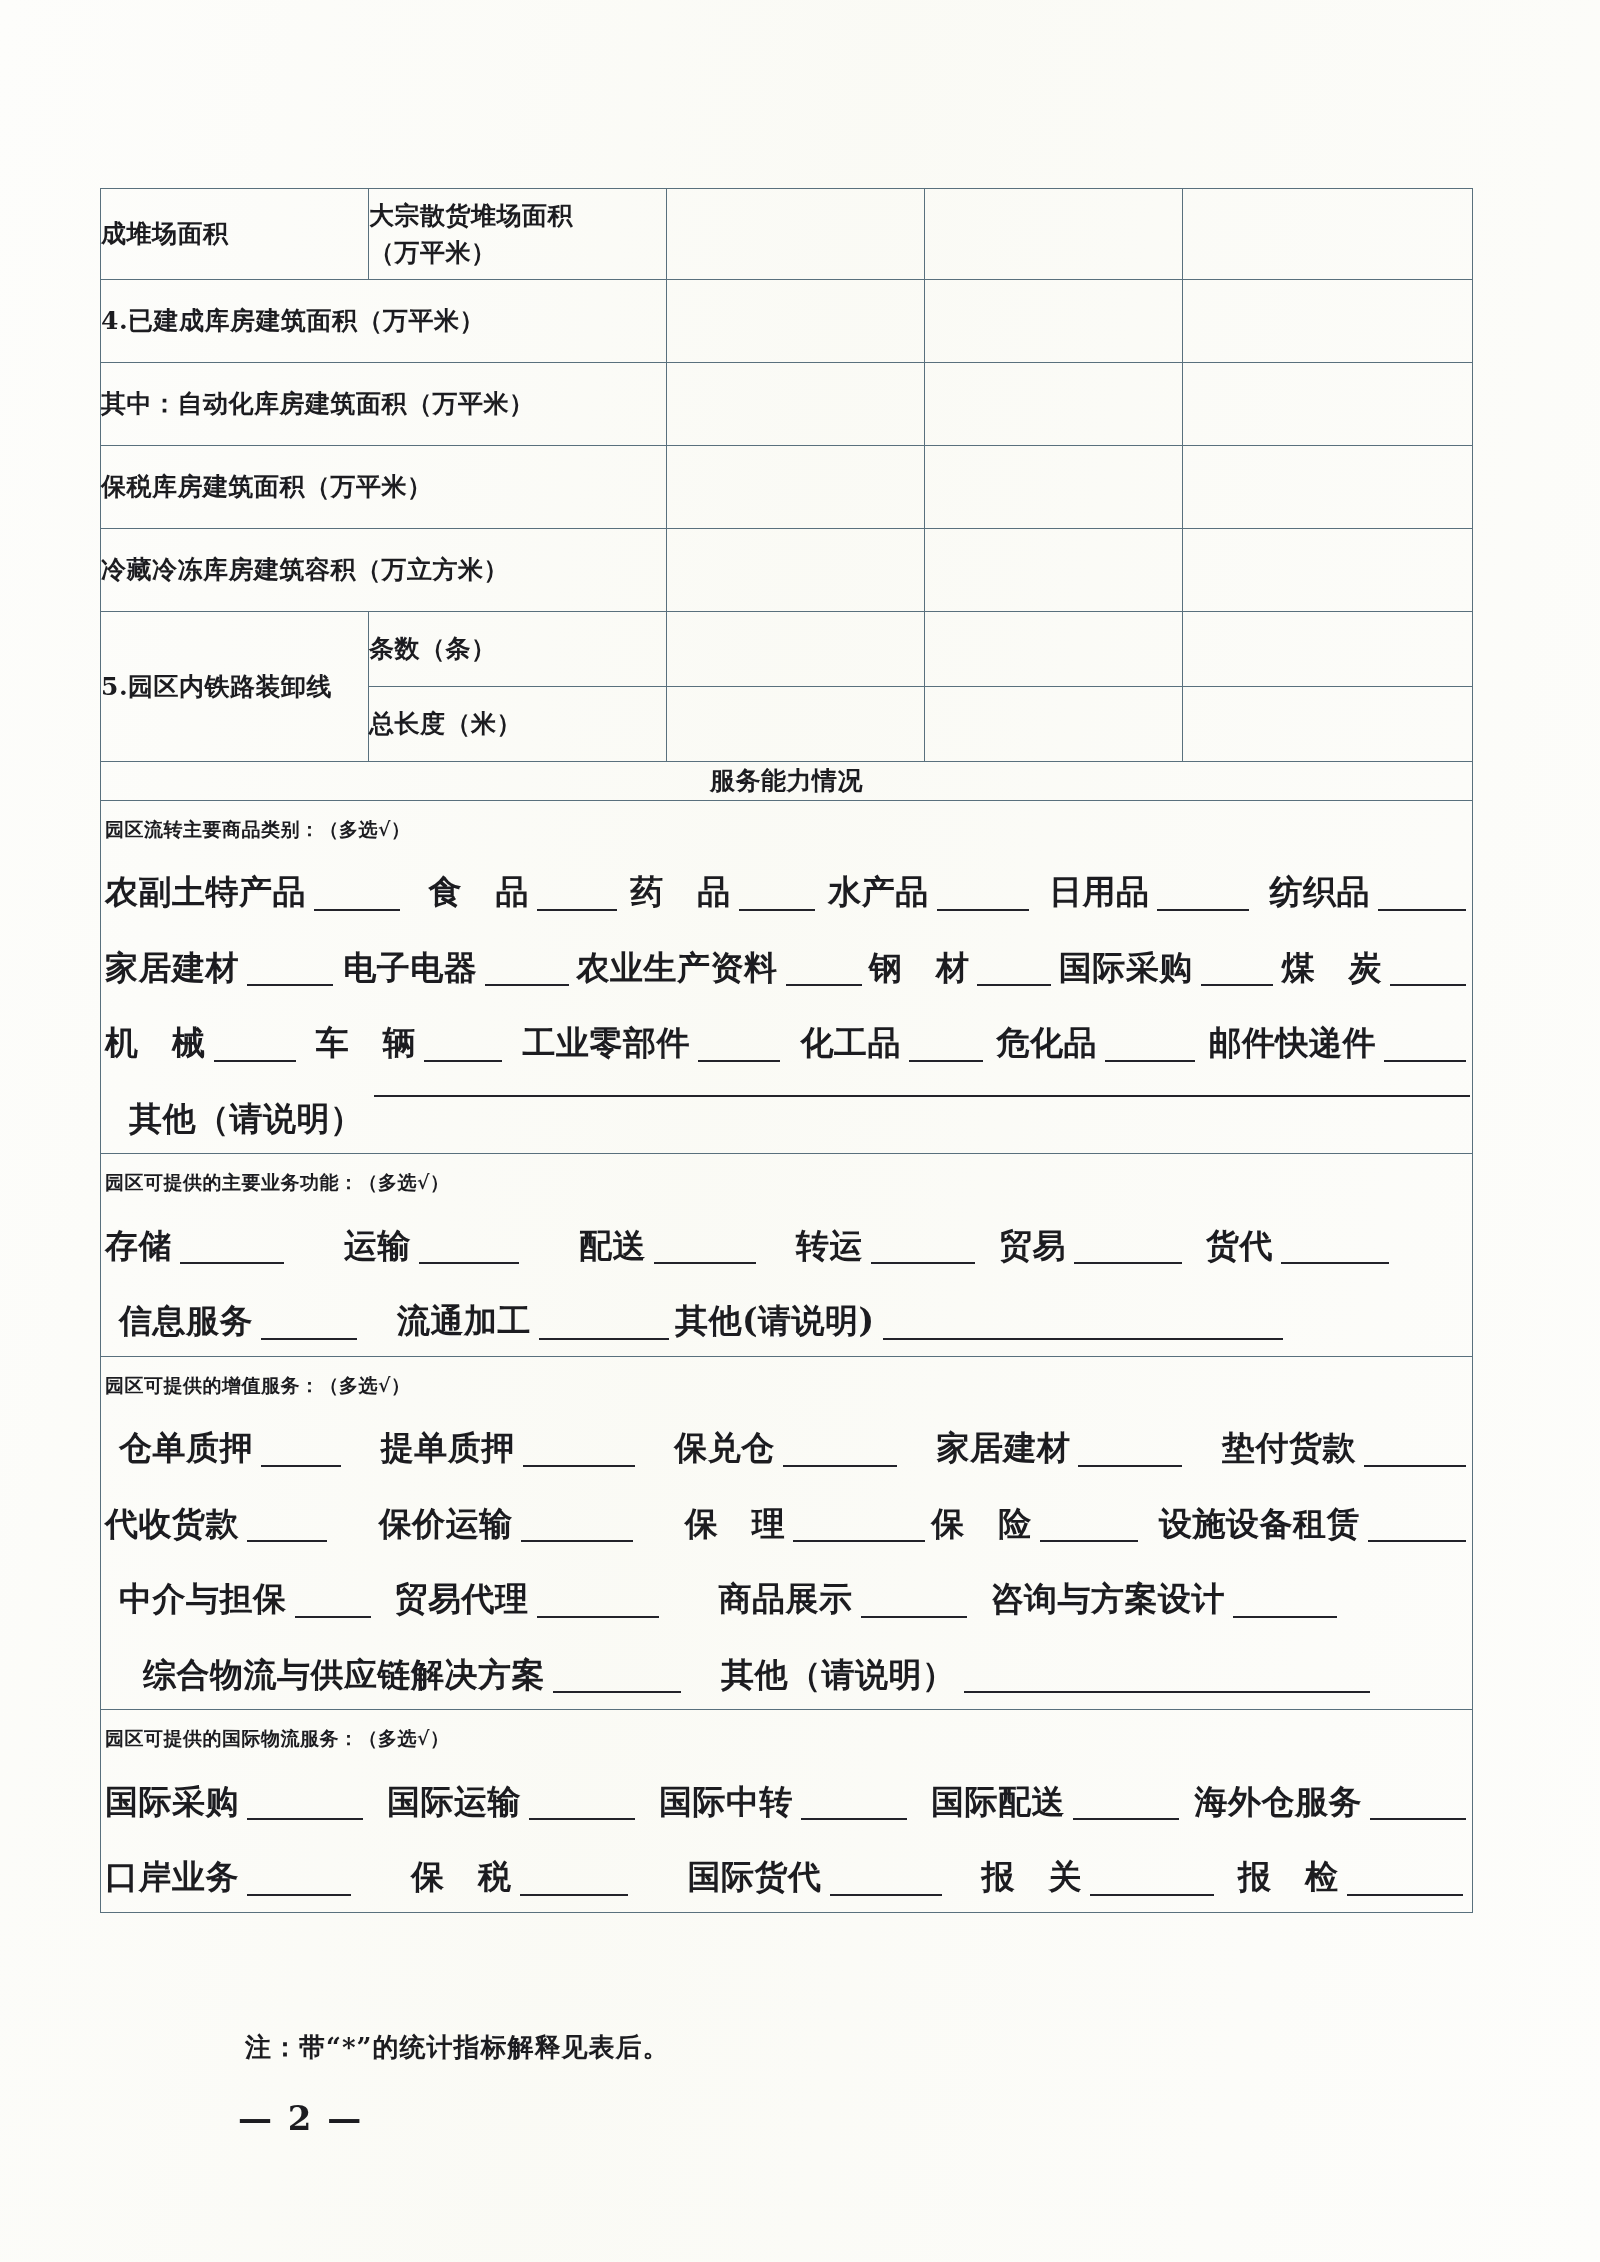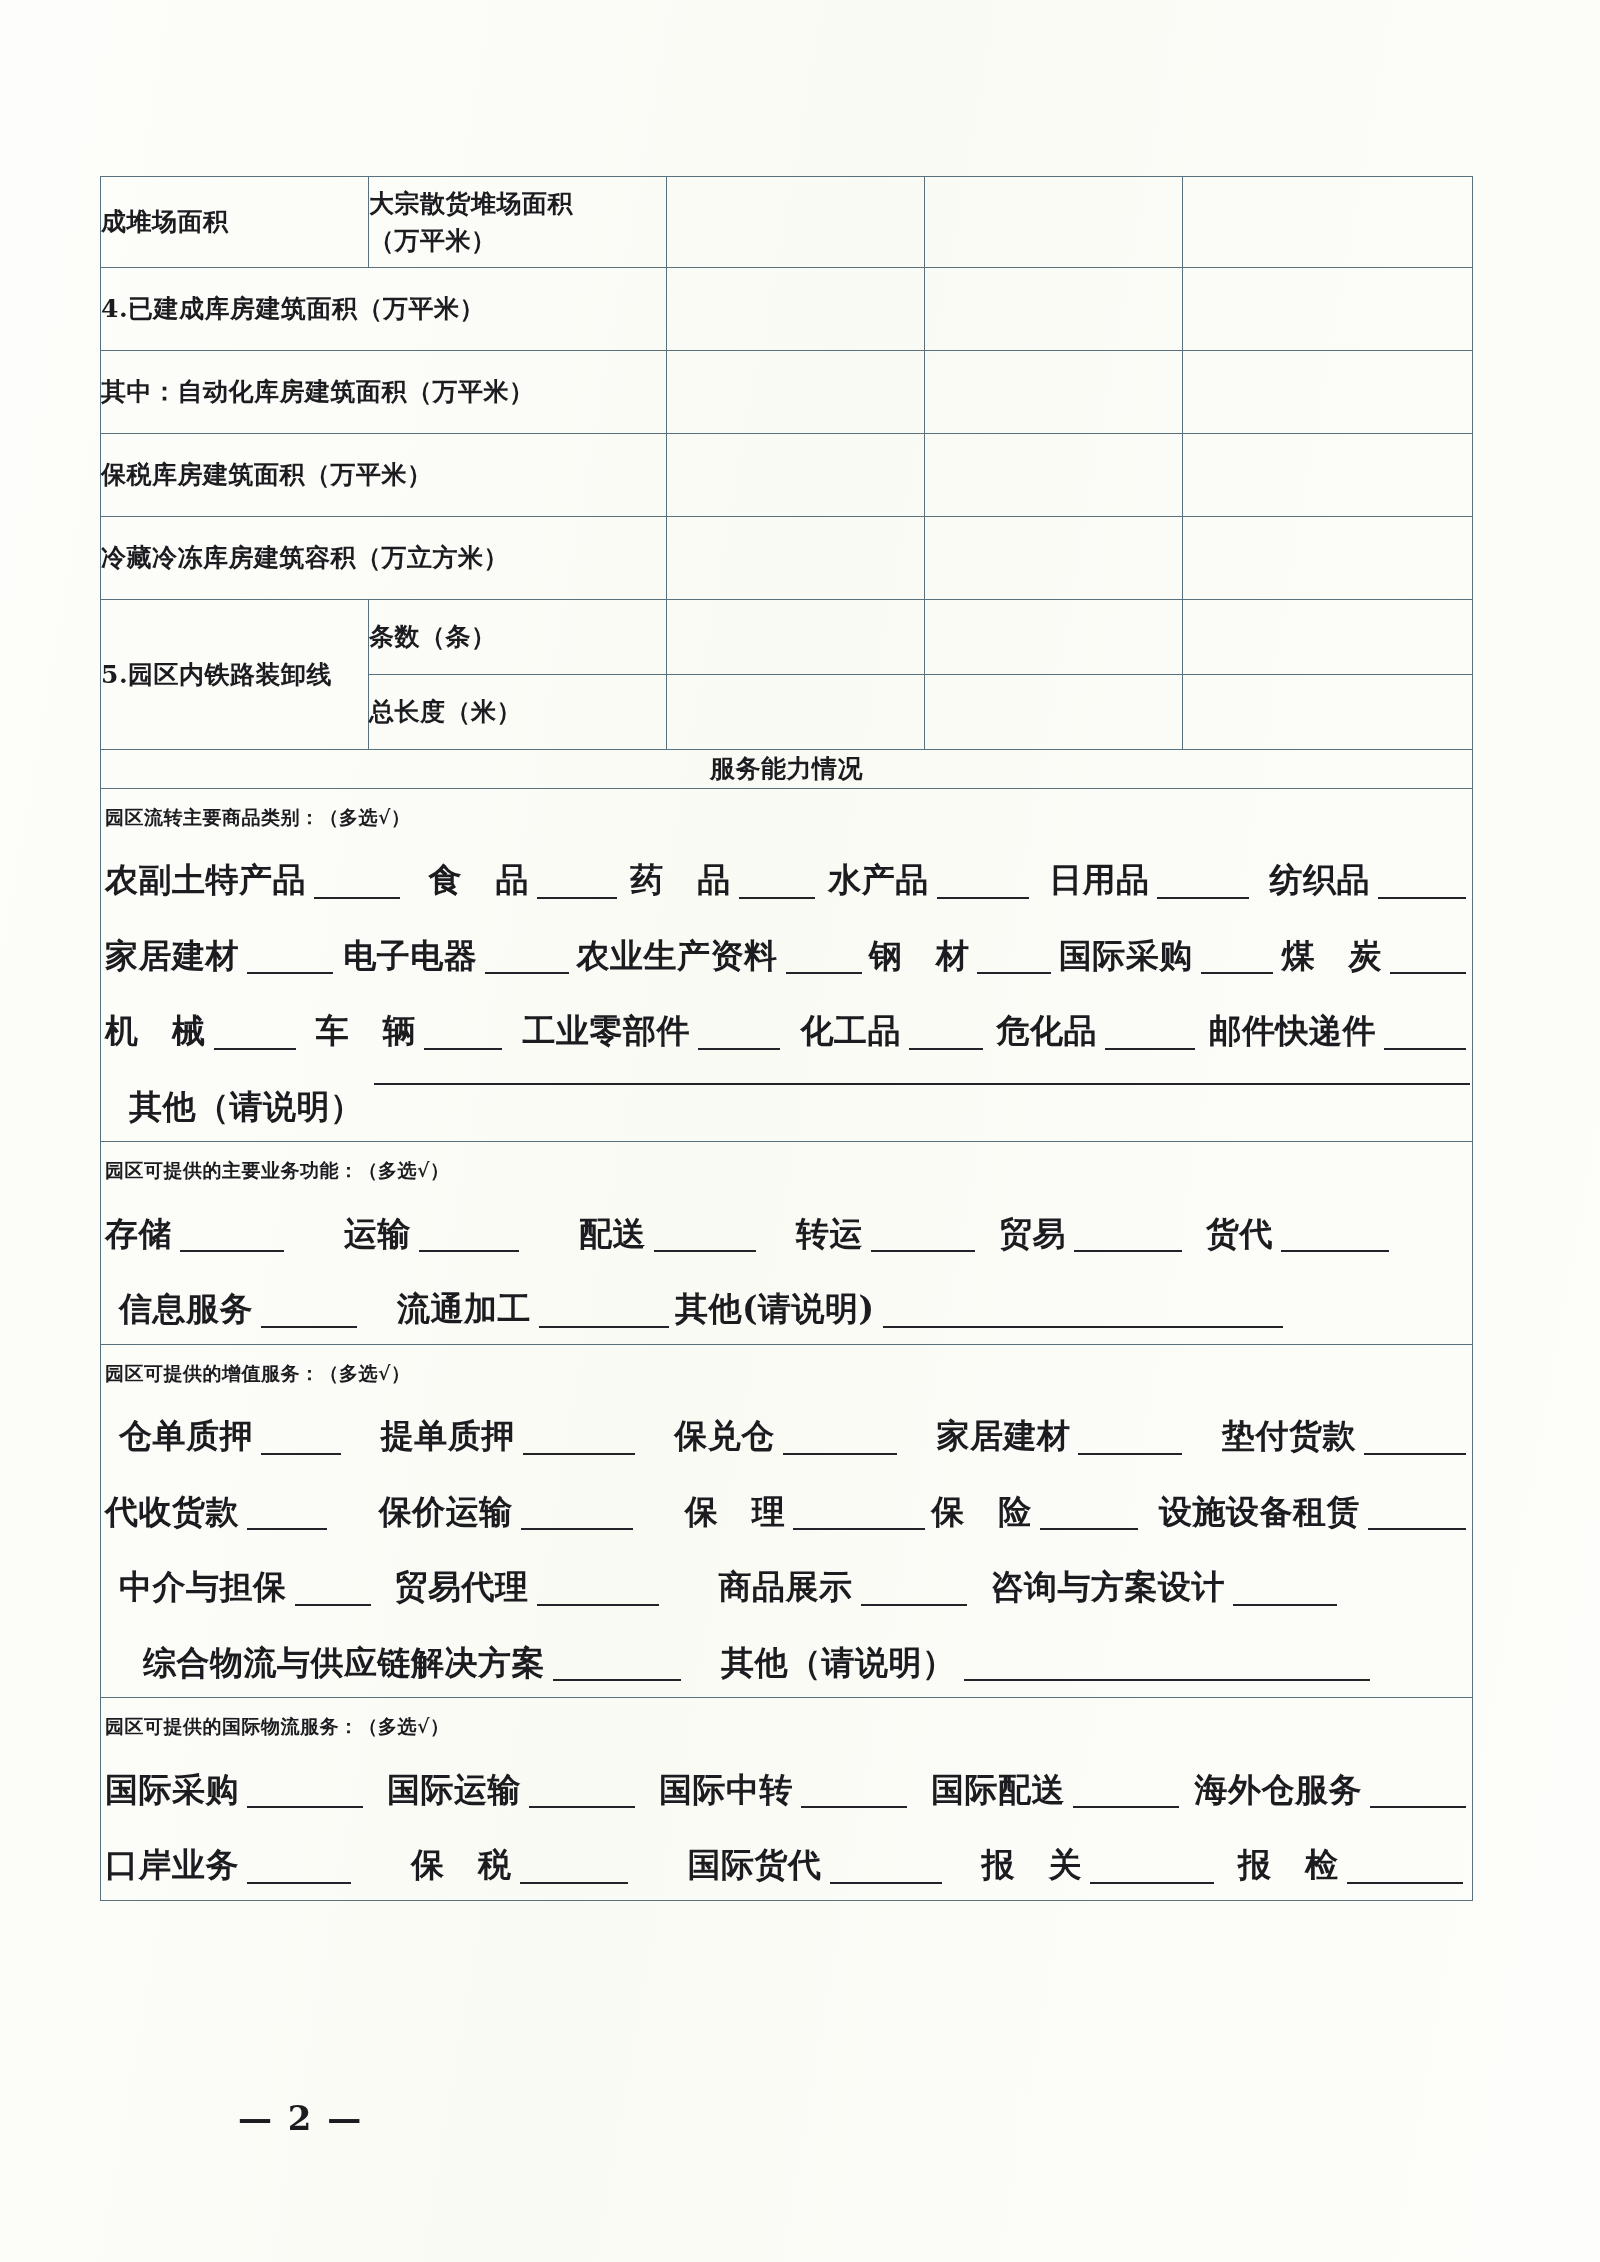--- a/index.html
+++ b/index.html
@@ -26,21 +26,21 @@
   .scan-tint {
     position: absolute;
     inset: 0;
     background:
       linear-gradient(100deg, rgba(252,252,248,0.0) 0%, rgba(248,248,240,0.55) 45%, rgba(253,253,250,0.0) 100%);
     pointer-events: none;
   }
   .sheet {
     position: absolute;
     left: 100px;
-    top: 176px;
+    top: 188px;
     width: 1400px;
   }
 
   table.form {
     border-collapse: collapse;
     width: 1372px;
     table-layout: fixed;
   }
   table.form td {
     border: 1.6px solid #59707d;
@@ -502,14 +502,15 @@
                   <span class="lbl">报　检</span>
                   <span class="rule" style="width:116px"></span>
                 </span>
           </div>
         </td>
       </tr>
     </tbody>
       </table>
   </div>
 
+  <div class="note">注：带“*”的统计指标解释见表后。</div>
   <div class="pagenum">— 2 —</div>
 </div>
 
 </body></html>

